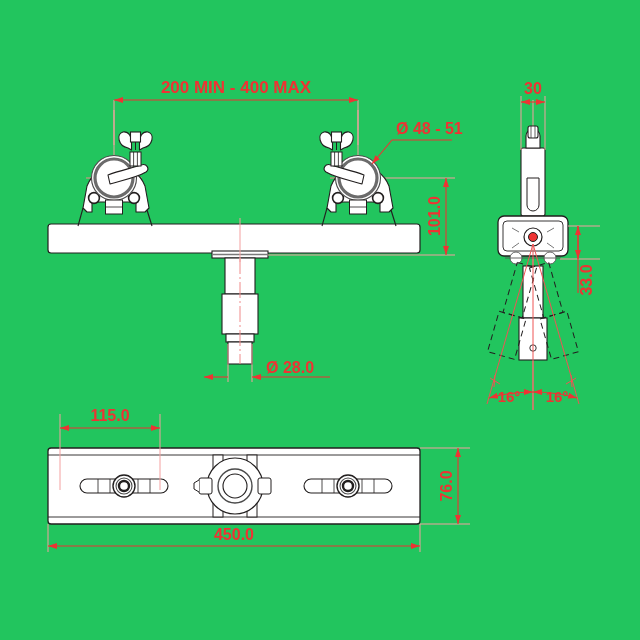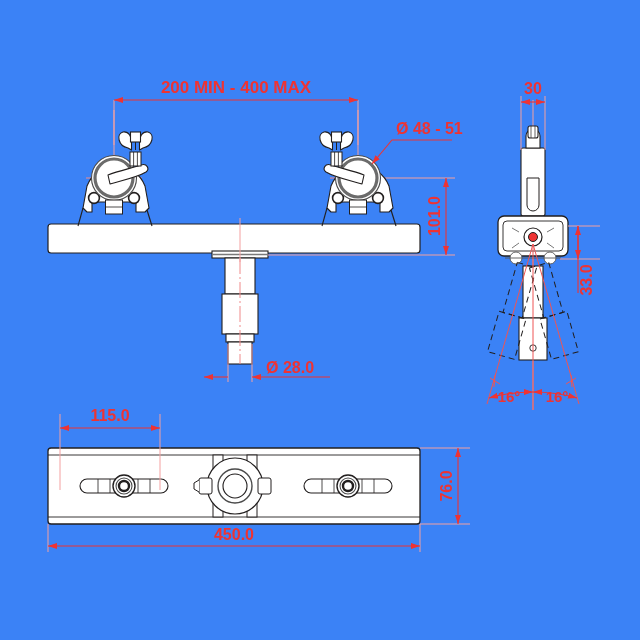--- a/index.html
+++ b/index.html
@@ -1,19 +1,19 @@
 <!DOCTYPE html>
 <html><head>
 <meta charset="utf-8">
 <title>Technical Drawing</title>
 <style>
   html,body{margin:0;padding:0;background:#ffffff;}
   body{width:640px;height:640px;overflow:hidden;
        font-family:"Liberation Sans", sans-serif;}
-  #stage{position:relative;width:640px;height:640px;background:#3b82f6;}
+  #stage{position:relative;width:640px;height:640px;background:#22c55e;}
   svg#dwg{position:absolute;left:0;top:0;width:640px;height:640px;display:block;}
   .dimtext{font-family:"Liberation Sans", sans-serif;font-weight:bold;fill:#ee3333;}
 </style>
 </head>
 <body>
 
 <div id="stage">
 <svg id="dwg" viewBox="0 0 640 640" xmlns="http://www.w3.org/2000/svg">
 
   <defs>

